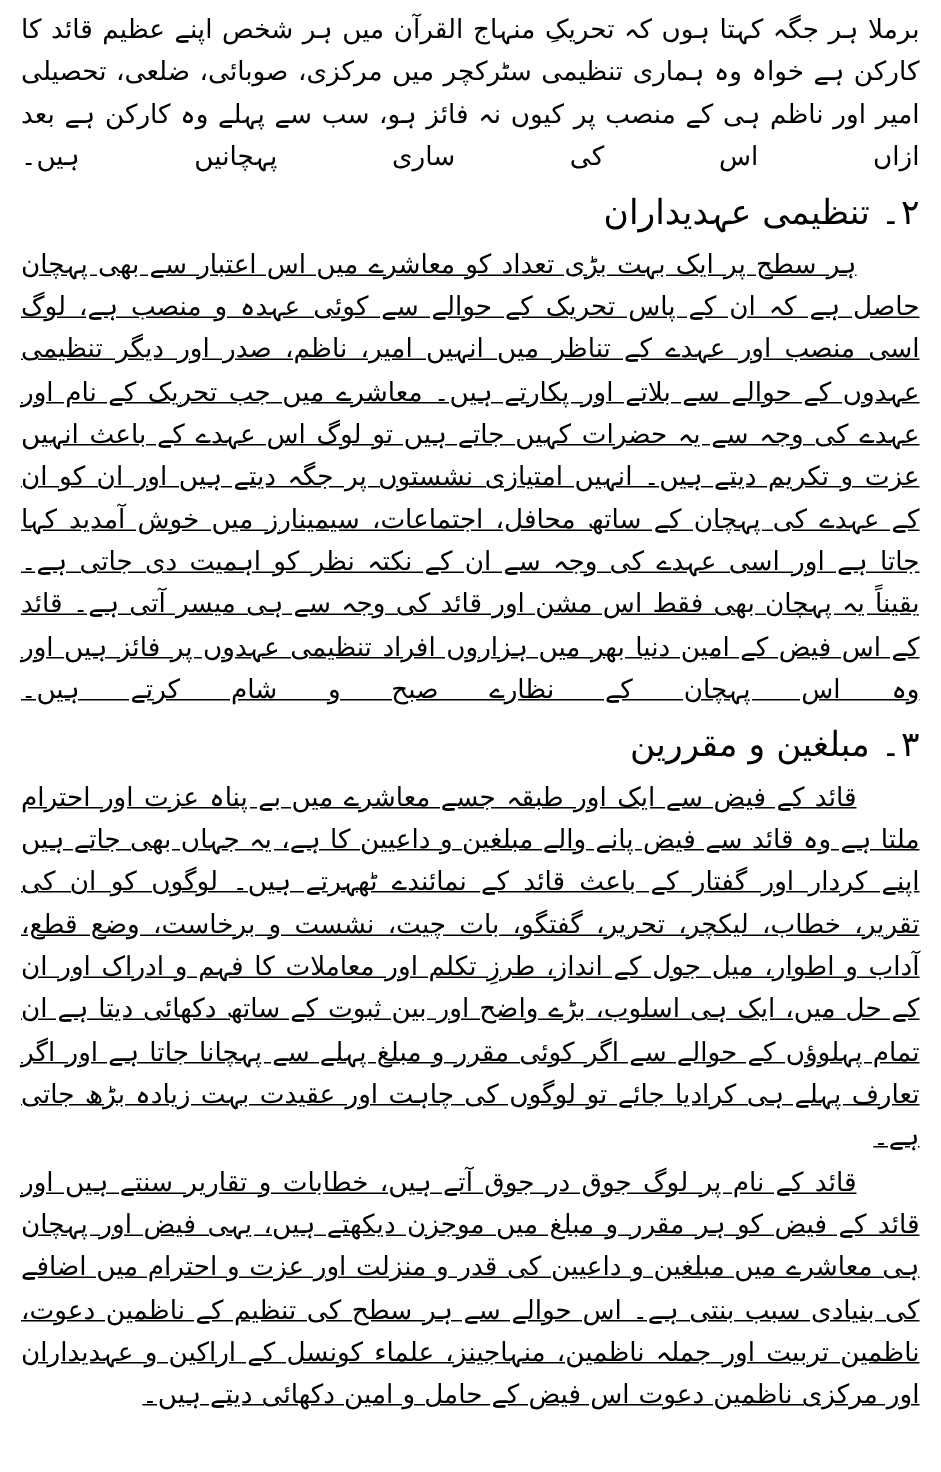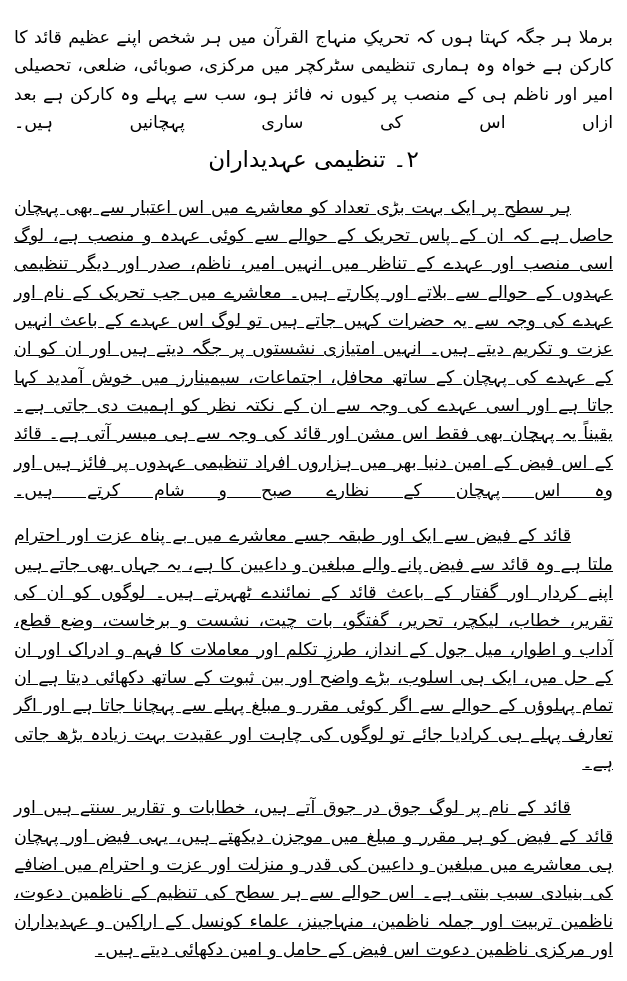--- a/index.html
+++ b/index.html
@@ -15,39 +15,39 @@
     overflow: hidden;
     font-family: "DejaVu Sans", "Liberation Sans", sans-serif;
     direction: rtl;
     color: #000000;
   }
   .content {
     padding: 6px 14px 0 14px;
     box-sizing: border-box;
   }
   p.para {
-    margin: 17px 0 2px 0;
+    margin: 0 0 2px 0;
     text-align: justify;
     text-align-last: justify;
     font-size: 17.5px;
     line-height: 1.62;
     direction: rtl;
     unicode-bidi: isolate;
     word-spacing: 0.5px;
   }
   p.para.last-right {
     text-align-last: right;
   }
   p.indent {
     text-indent: 42px;
     text-decoration: underline;
   }
   h2.heading {
     margin: 7px 0 4px 0;
-    text-align: center;
+    text-align: right;
     font-size: 23px;
     font-weight: normal;
     line-height: 1.4;
     direction: rtl;
     unicode-bidi: isolate;
   }
   .block {
     margin-bottom: 2px;
   }
 </style>
@@ -60,20 +60,21 @@
     <div class="block">
       <p class="para">برملا ہر جگہ کہتا ہوں کہ تحریکِ منہاج القرآن میں ہر شخص اپنے عظیم قائد کا کارکن ہے خواہ وہ ہماری تنظیمی سٹرکچر میں مرکزی، صوبائی، ضلعی، تحصیلی امیر اور ناظم ہی کے منصب پر کیوں نہ فائز ہو، سب سے پہلے وہ کارکن ہے بعد ازاں اس کی ساری پہچانیں ہیں۔</p>
     </div>
 
     <h2 class="heading">٢۔ تنظیمی عہدیداران</h2>
 
     <div class="block">
       <p class="para indent">ہر سطح پر ایک بہت بڑی تعداد کو معاشرے میں اس اعتبار سے بھی پہچان حاصل ہے کہ ان کے پاس تحریک کے حوالے سے کوئی عہدہ و منصب ہے، لوگ اسی منصب اور عہدے کے تناظر میں انہیں امیر، ناظم، صدر اور دیگر تنظیمی عہدوں کے حوالے سے بلاتے اور پکارتے ہیں۔ معاشرے میں جب تحریک کے نام اور عہدے کی وجہ سے یہ حضرات کہیں جاتے ہیں تو لوگ اس عہدے کے باعث انہیں عزت و تکریم دیتے ہیں۔ انہیں امتیازی نشستوں پر جگہ دیتے ہیں اور ان کو ان کے عہدے کی پہچان کے ساتھ محافل، اجتماعات، سیمینارز میں خوش آمدید کہا جاتا ہے اور اسی عہدے کی وجہ سے ان کے نکتہ نظر کو اہمیت دی جاتی ہے۔ یقیناً یہ پہچان بھی فقط اس مشن اور قائد کی وجہ سے ہی میسر آتی ہے۔ قائد کے اس فیض کے امین دنیا بھر میں ہزاروں افراد تنظیمی عہدوں پر فائز ہیں اور وہ اس پہچان کے نظارے صبح و شام کرتے ہیں۔</p>
     </div>
 
+    <h2 class="heading">٣۔ مبلغین و مقررین</h2>
 
     <div class="block">
       <p class="para indent">قائد کے فیض سے ایک اور طبقہ جسے معاشرے میں بے پناہ عزت اور احترام ملتا ہے وہ قائد سے فیض پانے والے مبلغین و داعیین کا ہے، یہ جہاں بھی جاتے ہیں اپنے کردار اور گفتار کے باعث قائد کے نمائندے ٹھہرتے ہیں۔ لوگوں کو ان کی تقریر، خطاب، لیکچر، تحریر، گفتگو، بات چیت، نشست و برخاست، وضع قطع، آداب و اطوار، میل جول کے انداز، طرزِ تکلم اور معاملات کا فہم و ادراک اور ان کے حل میں، ایک ہی اسلوب، بڑے واضح اور بین ثبوت کے ساتھ دکھائی دیتا ہے ان تمام پہلوؤں کے حوالے سے اگر کوئی مقرر و مبلغ پہلے سے پہچانا جاتا ہے اور اگر تعارف پہلے ہی کرادیا جائے تو لوگوں کی چاہت اور عقیدت بہت زیادہ بڑھ جاتی ہے۔</p>
     </div>
 
     <div class="block">
       <p class="para indent last-right">قائد کے نام پر لوگ جوق در جوق آتے ہیں، خطابات و تقاریر سنتے ہیں اور قائد کے فیض کو ہر مقرر و مبلغ میں موجزن دیکھتے ہیں، یہی فیض اور پہچان ہی معاشرے میں مبلغین و داعیین کی قدر و منزلت اور عزت و احترام میں اضافے کی بنیادی سبب بنتی ہے۔ اس حوالے سے ہر سطح کی تنظیم کے ناظمین دعوت، ناظمین تربیت اور جملہ ناظمین، منہاجینز، علماء کونسل کے اراکین و عہدیداران اور مرکزی ناظمین دعوت اس فیض کے حامل و امین دکھائی دیتے ہیں۔</p>
     </div>
 
   </div>

